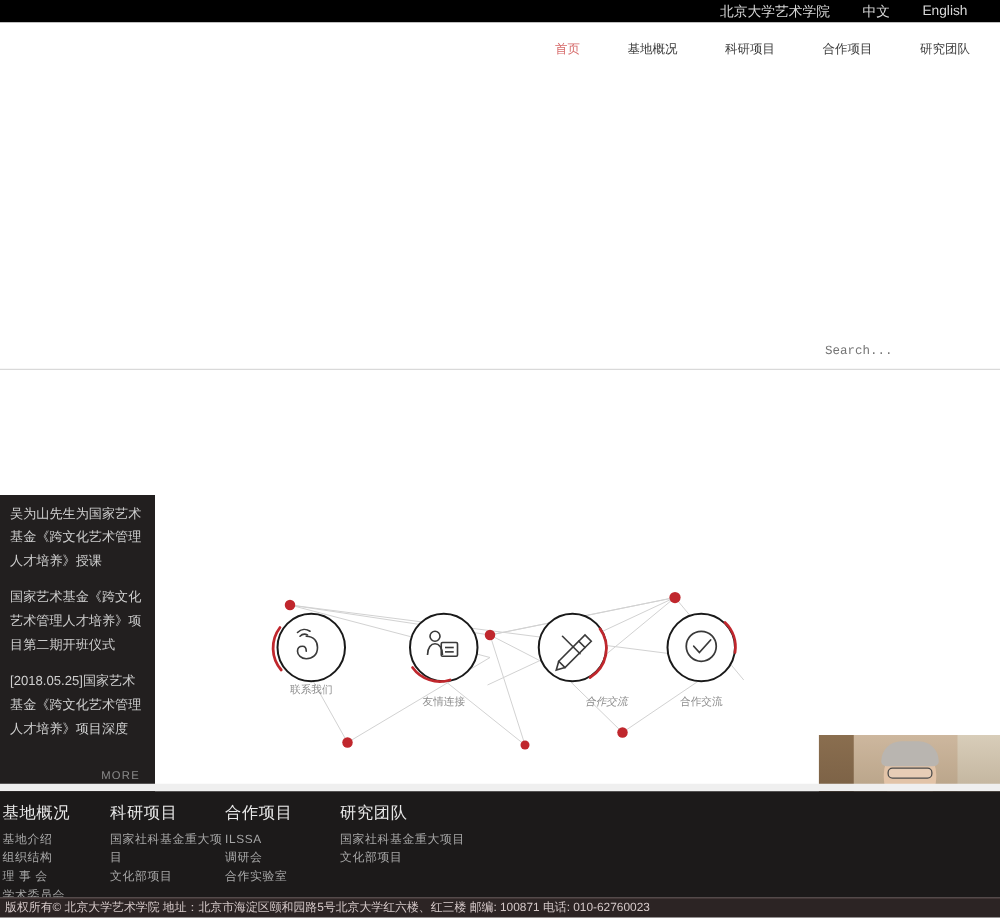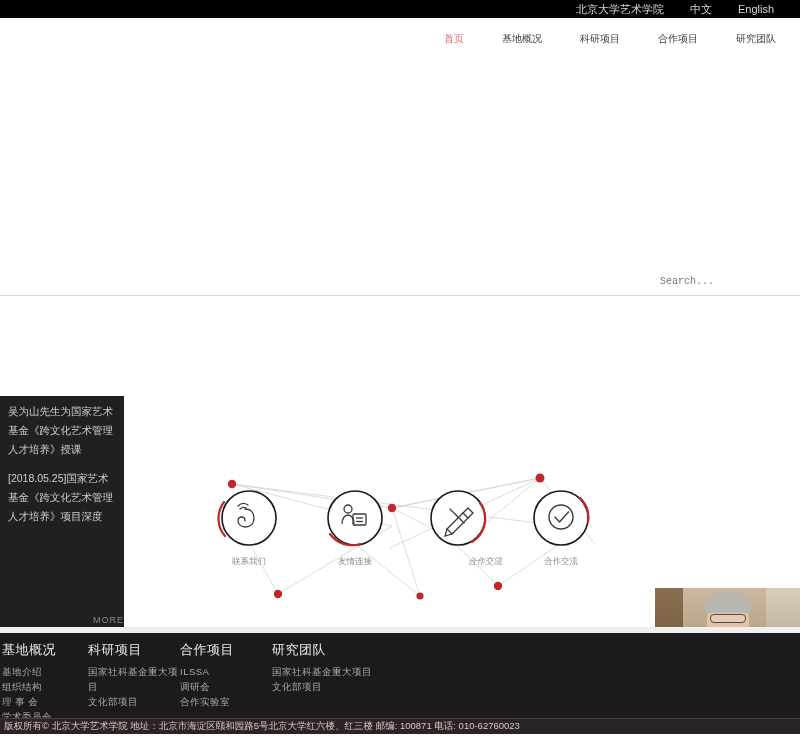--- a/index.html
+++ b/index.html
@@ -61,21 +61,21 @@
   }
   .news-item {
     font-size:10.5px; line-height:19px; margin-bottom:10px;
     color:#cfcfcf; cursor:pointer; white-space:normal;
   }
   .news-item.selected {
     outline:2px solid #4a86c8; outline-offset:0px;
     display:inline-block; width:100%;
   }
   .news-more {
-    position:absolute; right:0; bottom:14px;
+    position:absolute; right:12px; bottom:14px;
     font-size:9px; color:#8a8a8a; letter-spacing:1px; cursor:pointer;
   }
 
   
   .card { position:absolute; overflow:hidden; }
   .card-scholar { left:655px; top:292px; width:145px; height:98px; }
   .ribbon {
     position:absolute; right:0; bottom:8px; background:#cf2222;
     color:#fff; font-size:12px; padding:3px 8px 3px 14px;
     letter-spacing:1px; white-space:nowrap;
@@ -222,27 +222,28 @@
     </g>
 
     <circle cx="561" cy="222" r="27" fill="#fff" stroke="#1a1a1a" stroke-width="1.6"></circle>
     <path d="M580 202 A 27 27 0 0 1 588 226" fill="none" stroke="#c0272d" stroke-width="2.2" stroke-linecap="round"></path>
     <g stroke="#3a3a3a" stroke-width="1.4" fill="none" stroke-linecap="round">
       <circle cx="561" cy="221" r="12"></circle>
       <path d="M555 221 l 4.5 5 l 9 -10"></path>
     </g>
   </svg>
 
-  <div class="icon-label" style="left:249px; top:260px;">联系我们</div>
+  <div class="icon-label" style="left:249px; top:250px;">联系我们</div>
   <div class="icon-label" style="left:355px; top:260px;">友情连接</div>
   <div class="icon-label" style="left:485px; top:260px;font-style:italic;">合作交流</div>
   <div class="icon-label" style="left:561px; top:260px;">合作交流</div>
 
   <div class="news-panel">
     <div class="news-item">吴为山先生为国家艺术基金《跨文化艺术管理人才培养》授课</div>
+    <div class="news-item">国家艺术基金《跨文化艺术管理人才培养》项目第二期开班仪式</div>
     <div class="news-item">[2018.05.25]国家艺术基金《跨文化艺术管理人才培养》项目深度</div>
     
     
     <div class="news-more">MORE</div>
   </div>
 
   <div class="card card-scholar">
     <div class="photo-person">
       <div class="wall-l"></div>
         <div class="wall-r"></div>

